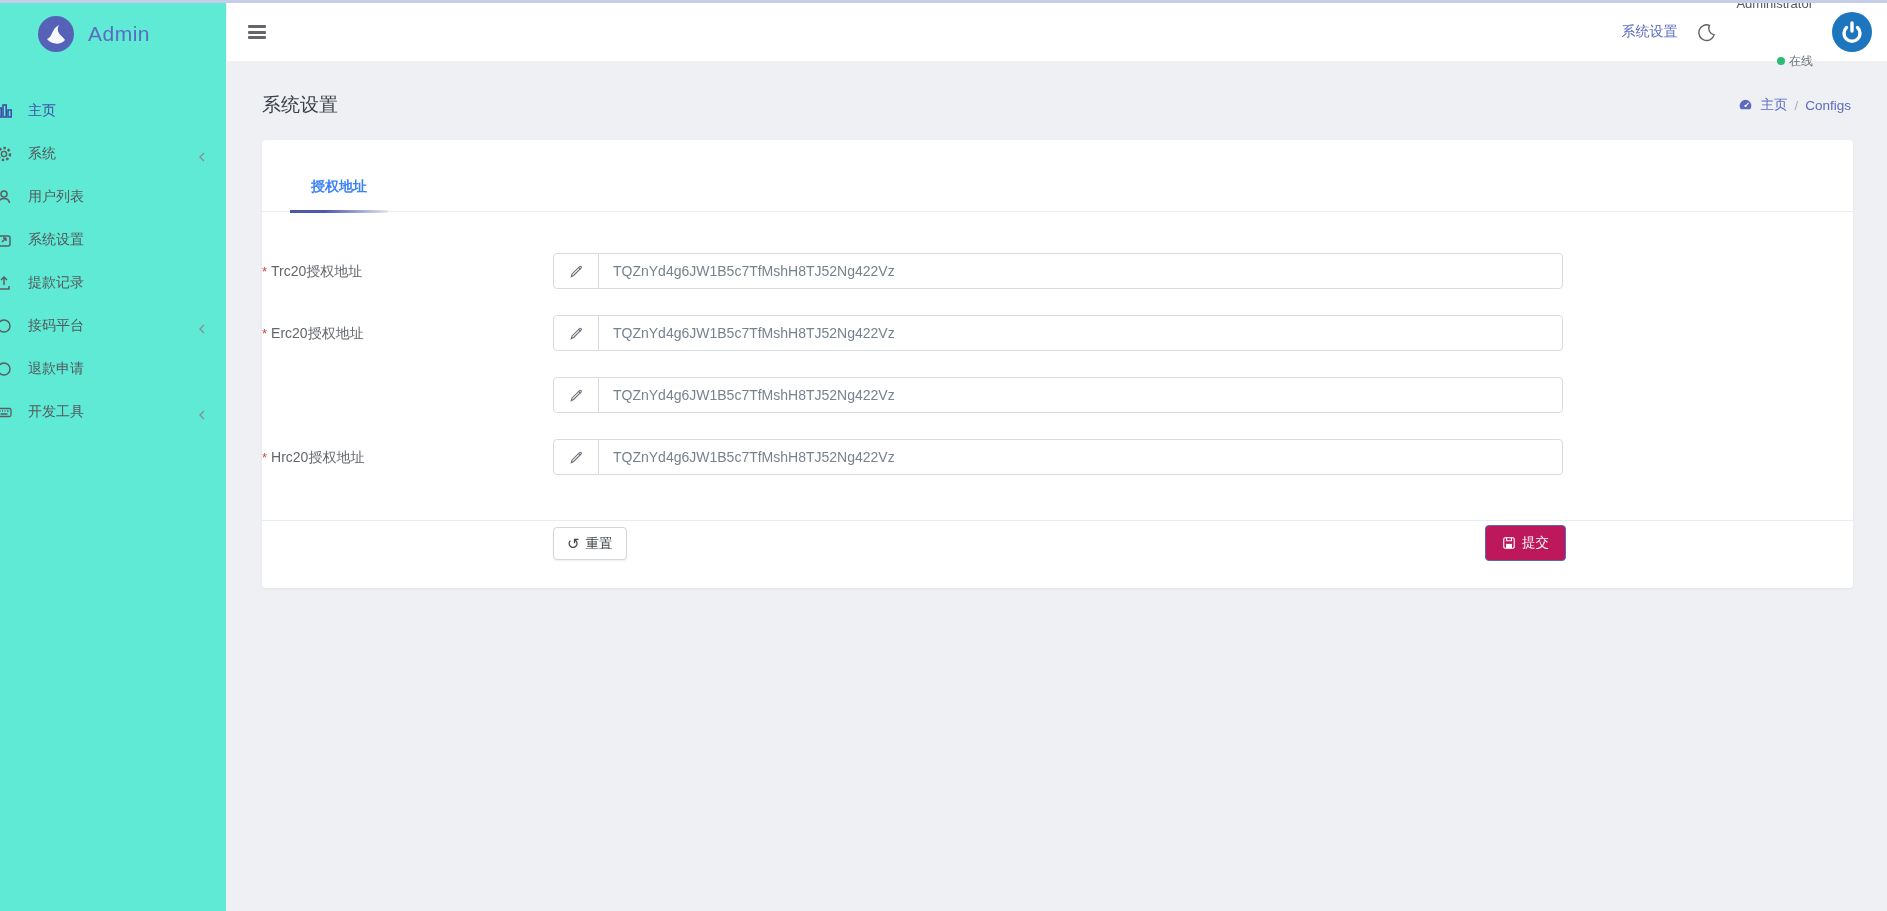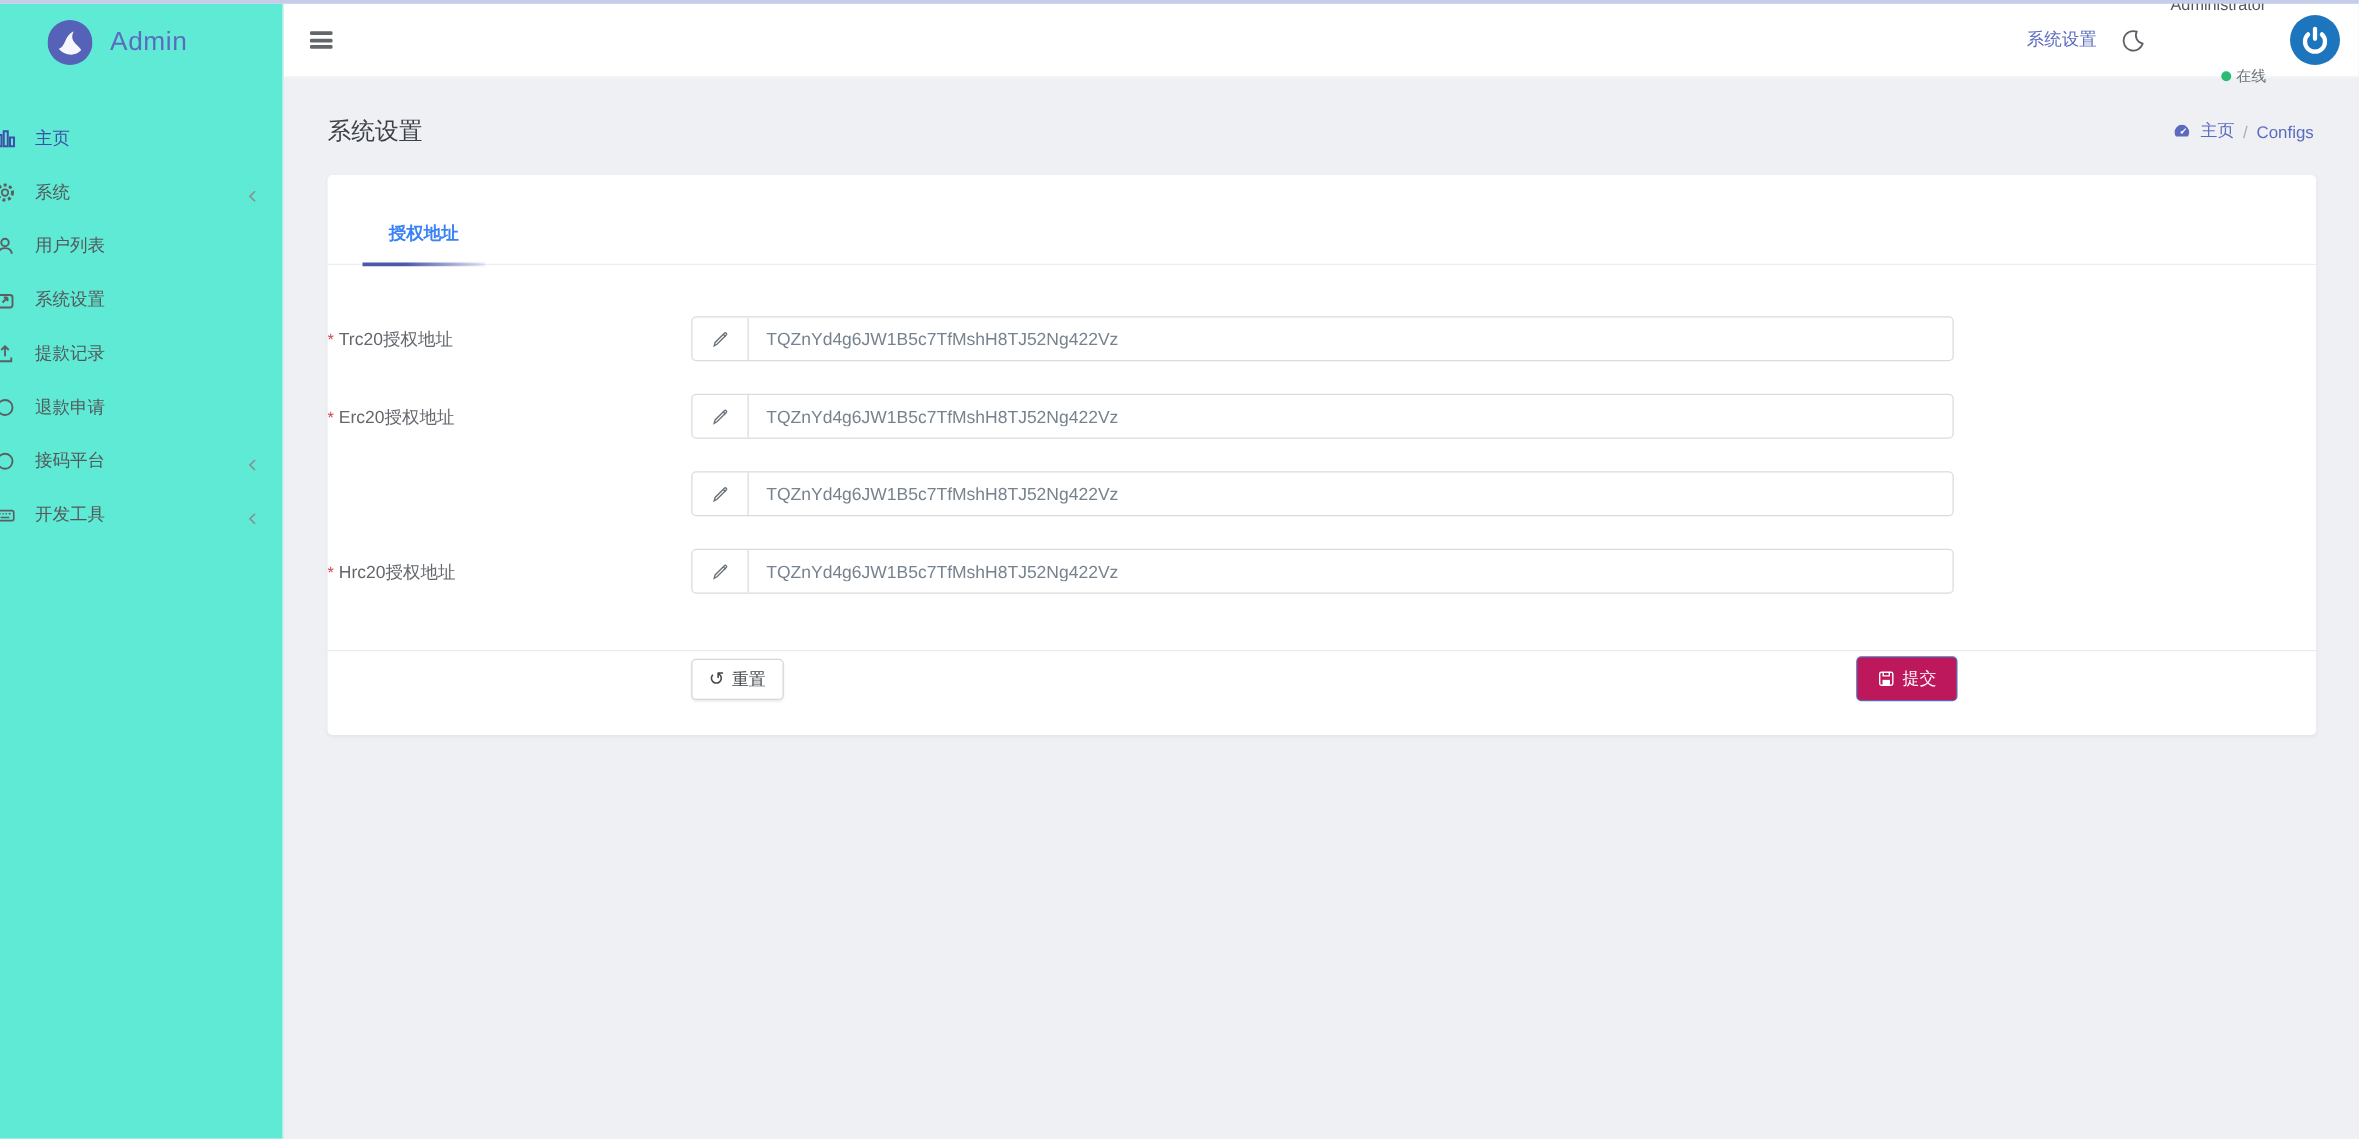--- a/index.html
+++ b/index.html
@@ -130,34 +130,34 @@
         </svg>
       </span>
       <span>提款记录</span>
     </div>
     <div class="s-item">
       <span class="s-icon">
         <svg viewBox="0 0 18 18" fill="none" stroke="currentColor" stroke-width="1.5">
             <circle cx="9" cy="9" r="6"></circle>
           </svg>
       </span>
-      <span>退款申请</span>
-    </div>
-    <div class="s-item">
-      <span class="s-icon">
-        <svg viewBox="0 0 18 18" fill="none" stroke="currentColor" stroke-width="1.5">
-            <circle cx="9" cy="9" r="6"></circle>
-          </svg>
-      </span>
       <span>接码平台</span>
       <span class="chev">
         <svg viewBox="0 0 10 10" fill="none" stroke="currentColor" stroke-width="1.4">
             <polyline points="7,1 3,5 7,9"></polyline>
           </svg>
       </span>
+    </div>
+    <div class="s-item">
+      <span class="s-icon">
+        <svg viewBox="0 0 18 18" fill="none" stroke="currentColor" stroke-width="1.5">
+            <circle cx="9" cy="9" r="6"></circle>
+          </svg>
+      </span>
+      <span>退款申请</span>
     </div>
     <div class="s-item">
       <span class="s-icon">
         <svg viewBox="0 0 18 18" fill="none" stroke="currentColor" stroke-width="1.3">
           <rect x="2" y="5.5" width="14" height="8" rx="1.5"></rect>
             <path d="M4.5 8 h1 M7 8 h1 M9.5 8 h1 M12 8 h1.5 M5.5 11 h7"></path>
         </svg>
       </span>
       <span>开发工具</span>
       <span class="chev">

